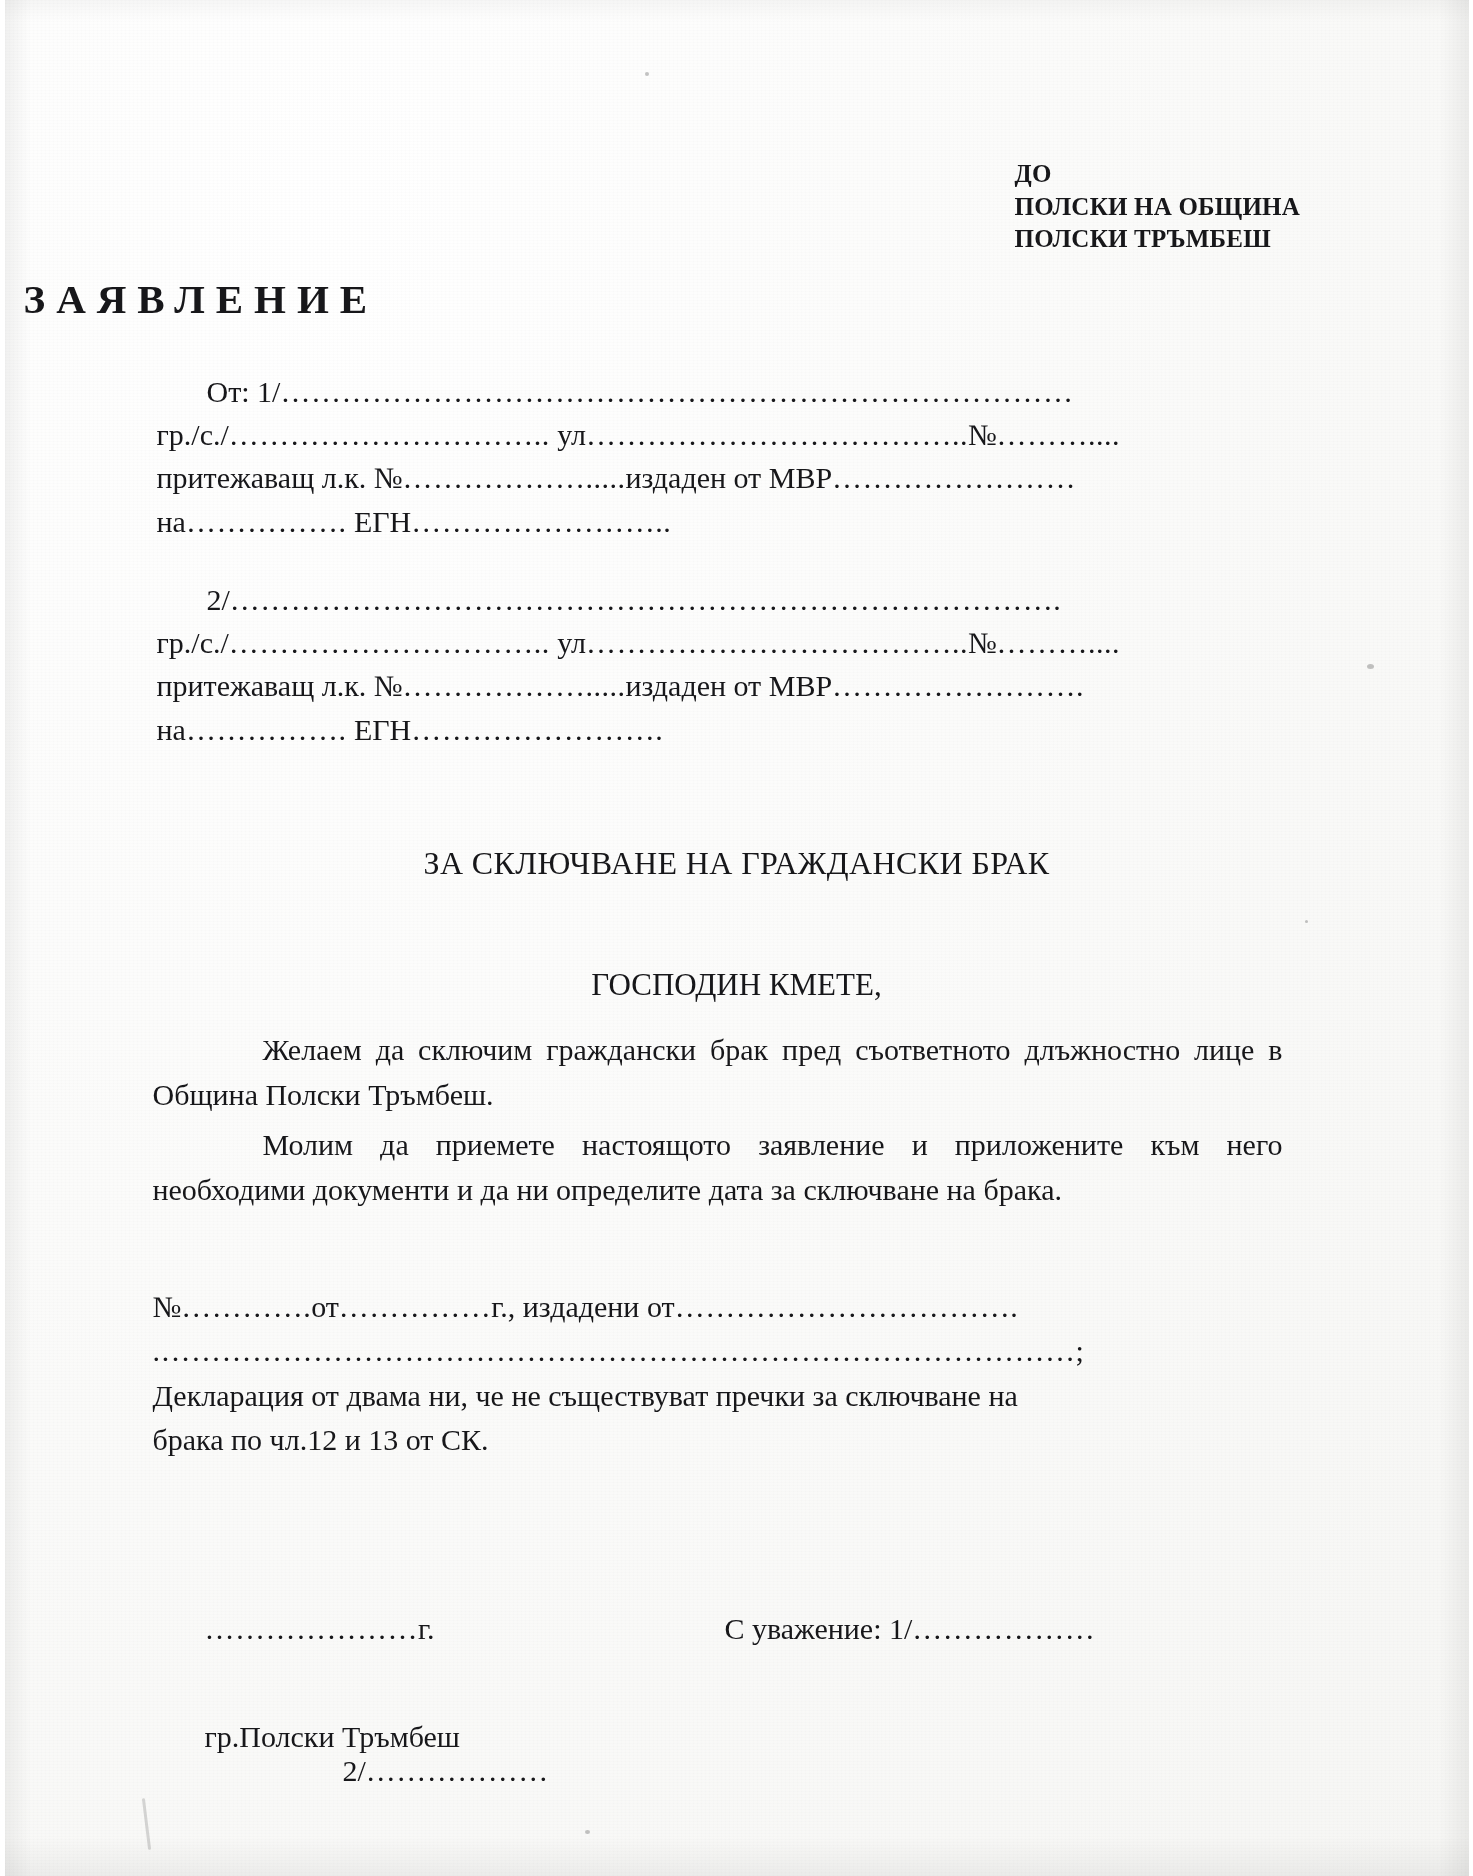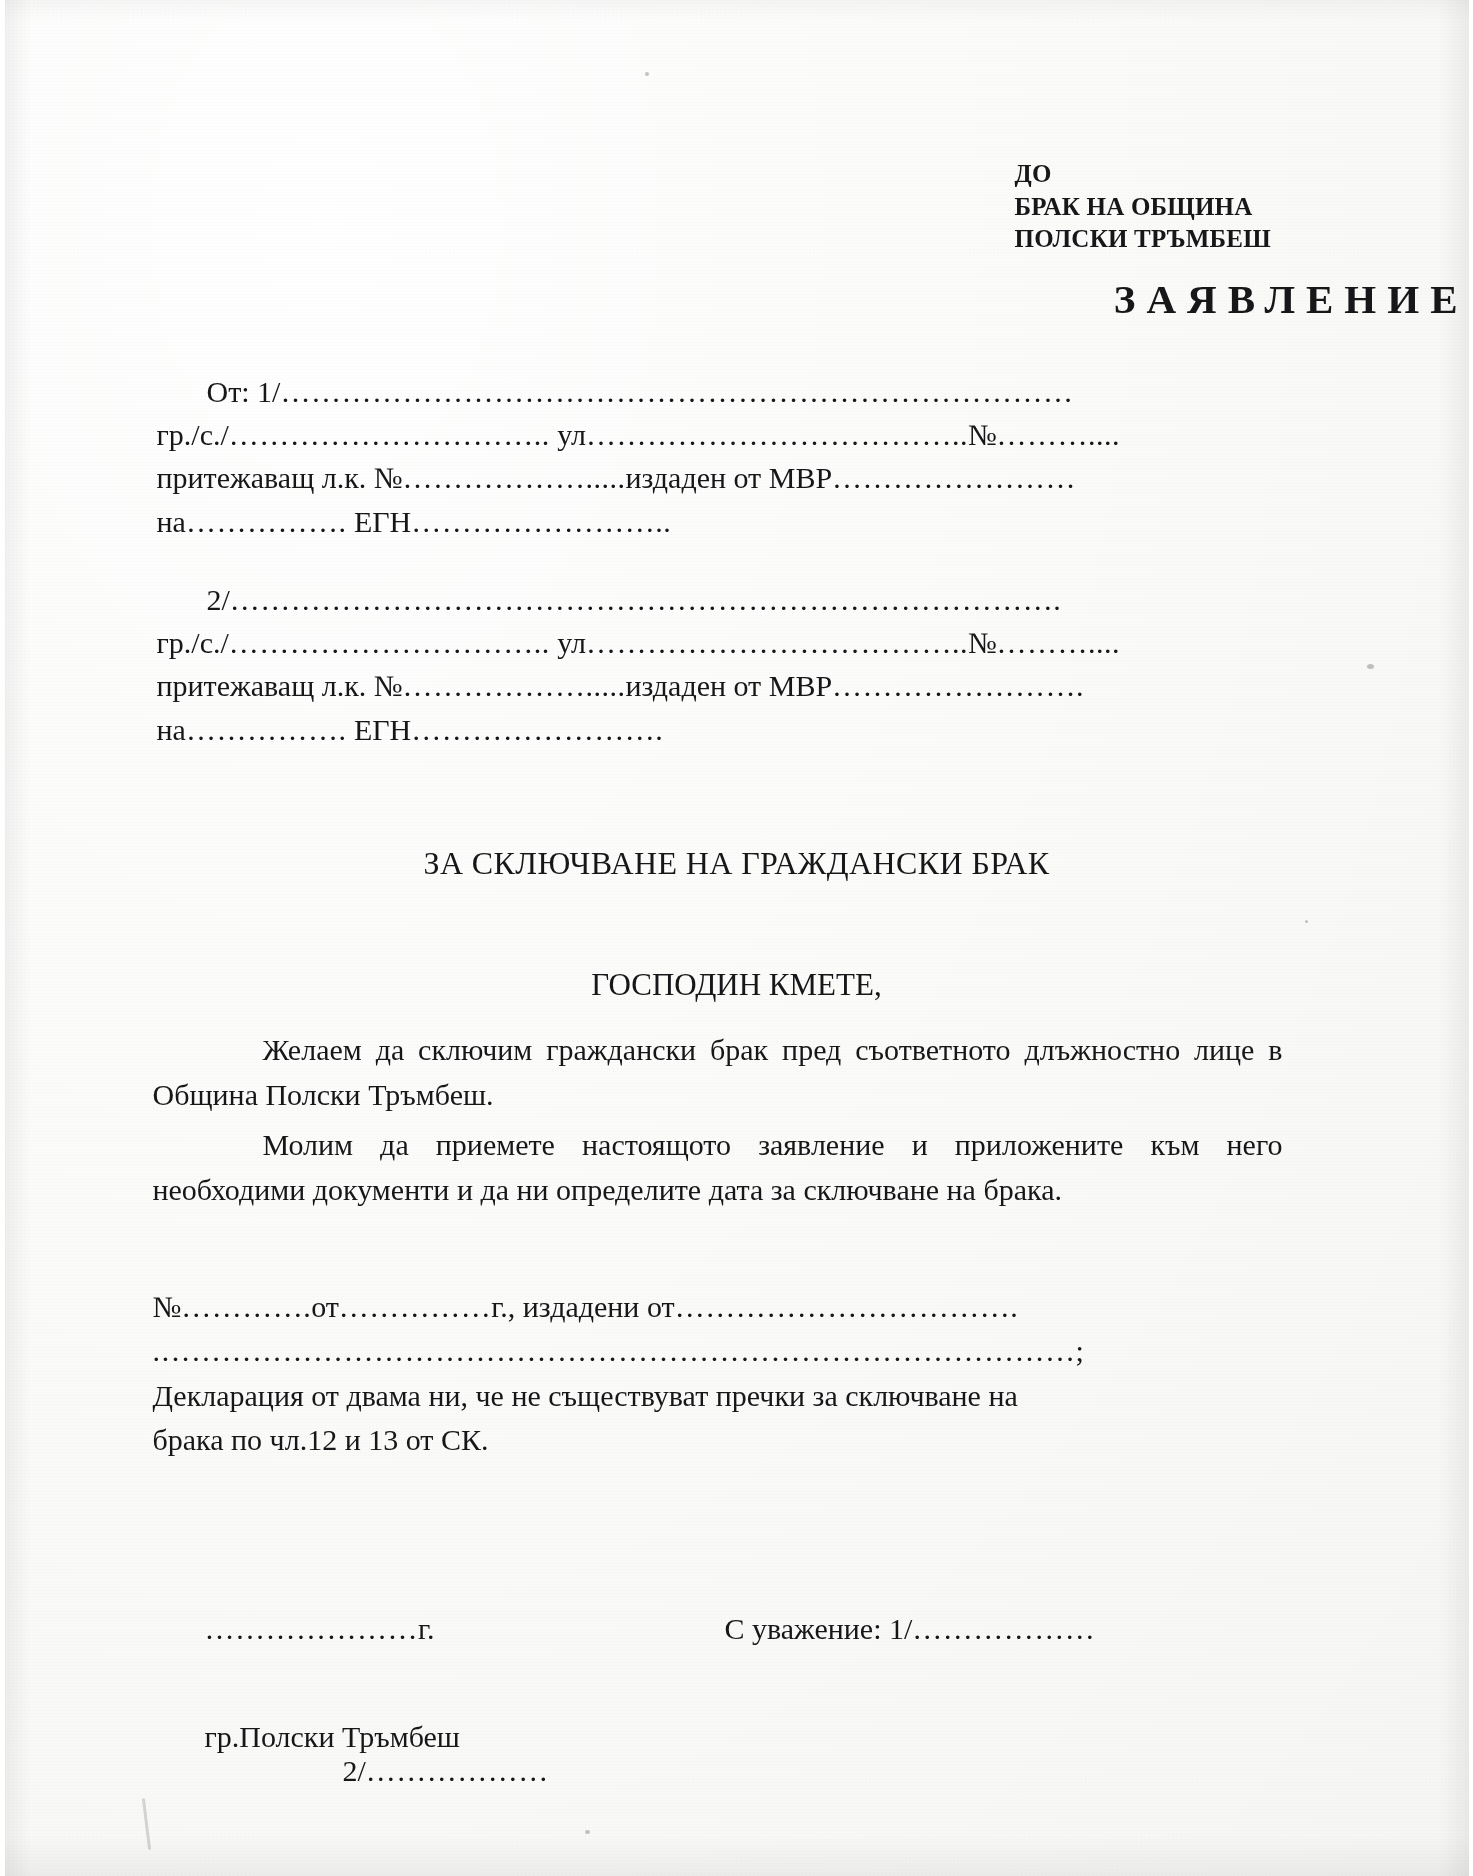--- a/index.html
+++ b/index.html
@@ -57,24 +57,24 @@
     font-size: 25px;
     line-height: 1.30;
     letter-spacing: .2px;
     white-space: nowrap;
   }
   .addressee .ln { display: block; }
 
   
   .doc-title {
     position: absolute;
-    left: 0;
+    left: 8px;
     right: 0;
     top: 275px;
-    text-align: right;
+    text-align: left;
     font-weight: bold;
     font-size: 41px;
     letter-spacing: 11px;
     text-indent: 11px;
   }
 
   
   .applicant {
     position: absolute;
     left: 152px;
@@ -167,21 +167,21 @@
   }
 </style>
 </head>
 <body>
 
 <div class="page">
   <div class="content">
 
     <div class="addressee">
       <span class="ln">ДО</span>
-      <span class="ln">БРАК НА ОБЩИНА</span>
+      <span class="ln">ПОЛСКИ НА ОБЩИНА</span>
       <span class="ln">ПОЛСКИ ТРЪМБЕШ</span>
     </div>
 
     <div class="doc-title">ЗАЯВЛЕНИЕ</div>
 
     <div class="applicant" id="applicant-1">
       <div class="row indent">
         <span>От: 1/</span><span class="dots">……………………………………………………………………</span>
       </div>
       <div class="row">

